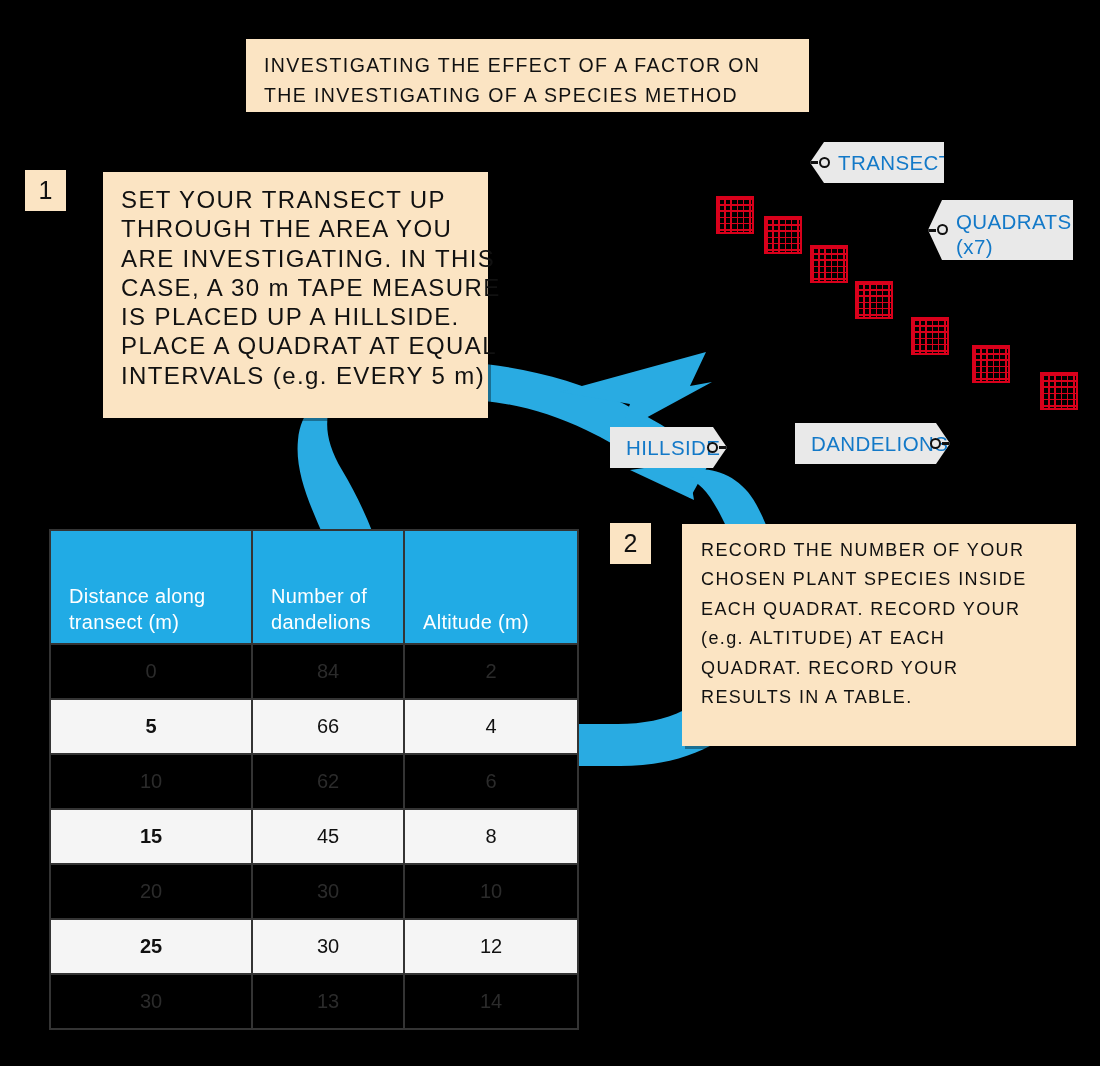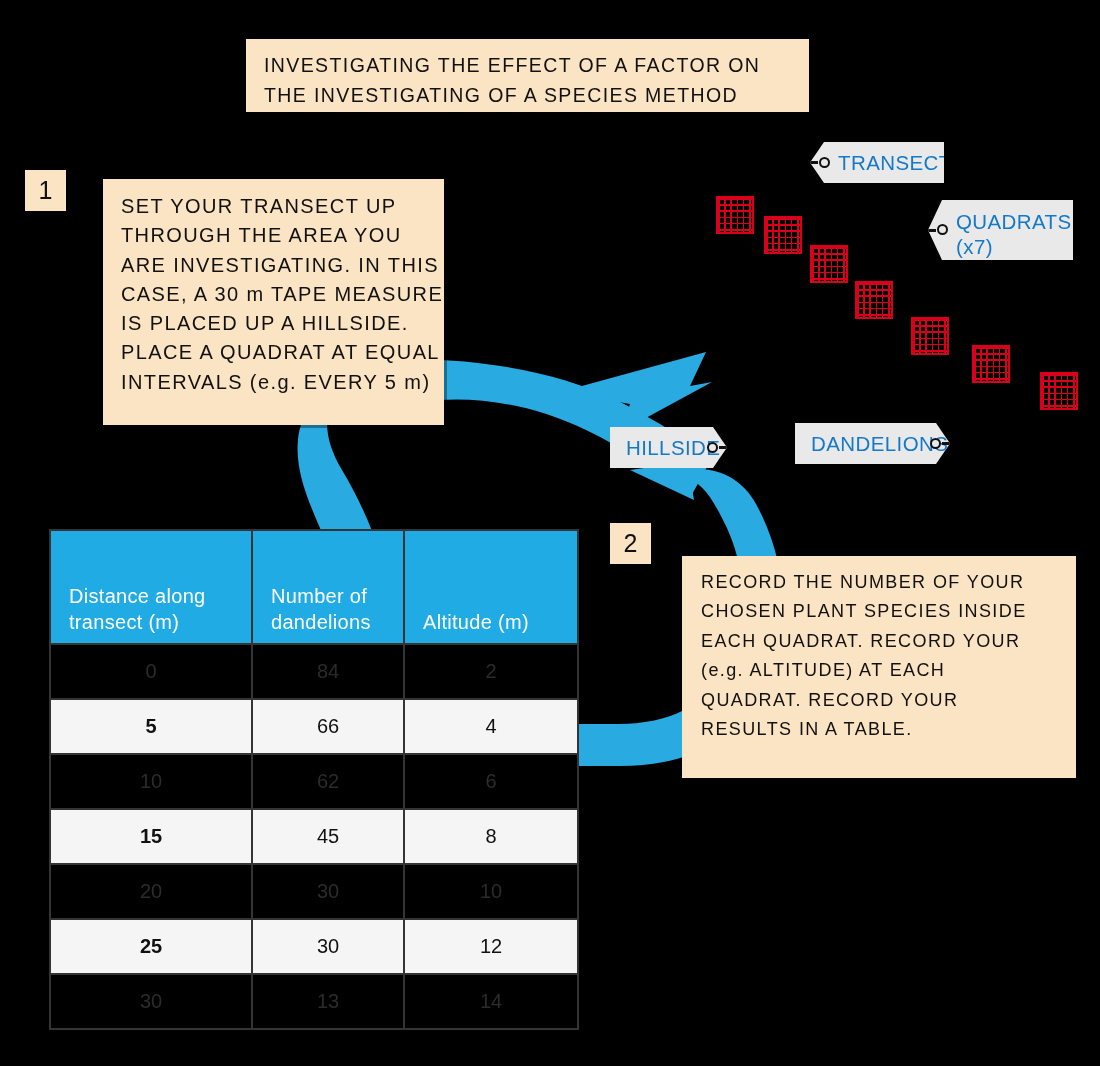--- a/index.html
+++ b/index.html
@@ -19,28 +19,28 @@
   }
 
   #title-box{
     left:246px;top:27px;width:563px;height:73px;
     padding:11px 18px 0 18px;
     font-size:19.5px;line-height:30px;margin-top:12px;
   }
   #title-box .ln{white-space:nowrap;}
 
   #step1-box{
-    left:103px;top:179px;width:341px;height:246px;
+    left:103px;top:172px;width:385px;height:246px;
     padding:13px 0 0 18px;
-    font-size:20px;line-height:29.3px;
+    font-size:24px;line-height:29.3px;
   }
   #step2-box{
     left:682px;top:524px;width:394px;height:222px;
     padding:12px 0 0 19px;
-    font-size:18px;line-height:29.4px;margin-top:32px;
+    font-size:18px;line-height:29.4px;
   }
   .note .ln{white-space:nowrap;}
 
   
   .badge{
     position:absolute;background:#FBE4C3;color:#111;
     display:flex;align-items:center;justify-content:center;
     font-family:"Liberation Sans", sans-serif;
     font-size:25px;
     box-shadow:2px 2px 0 rgba(0,0,0,.35);

